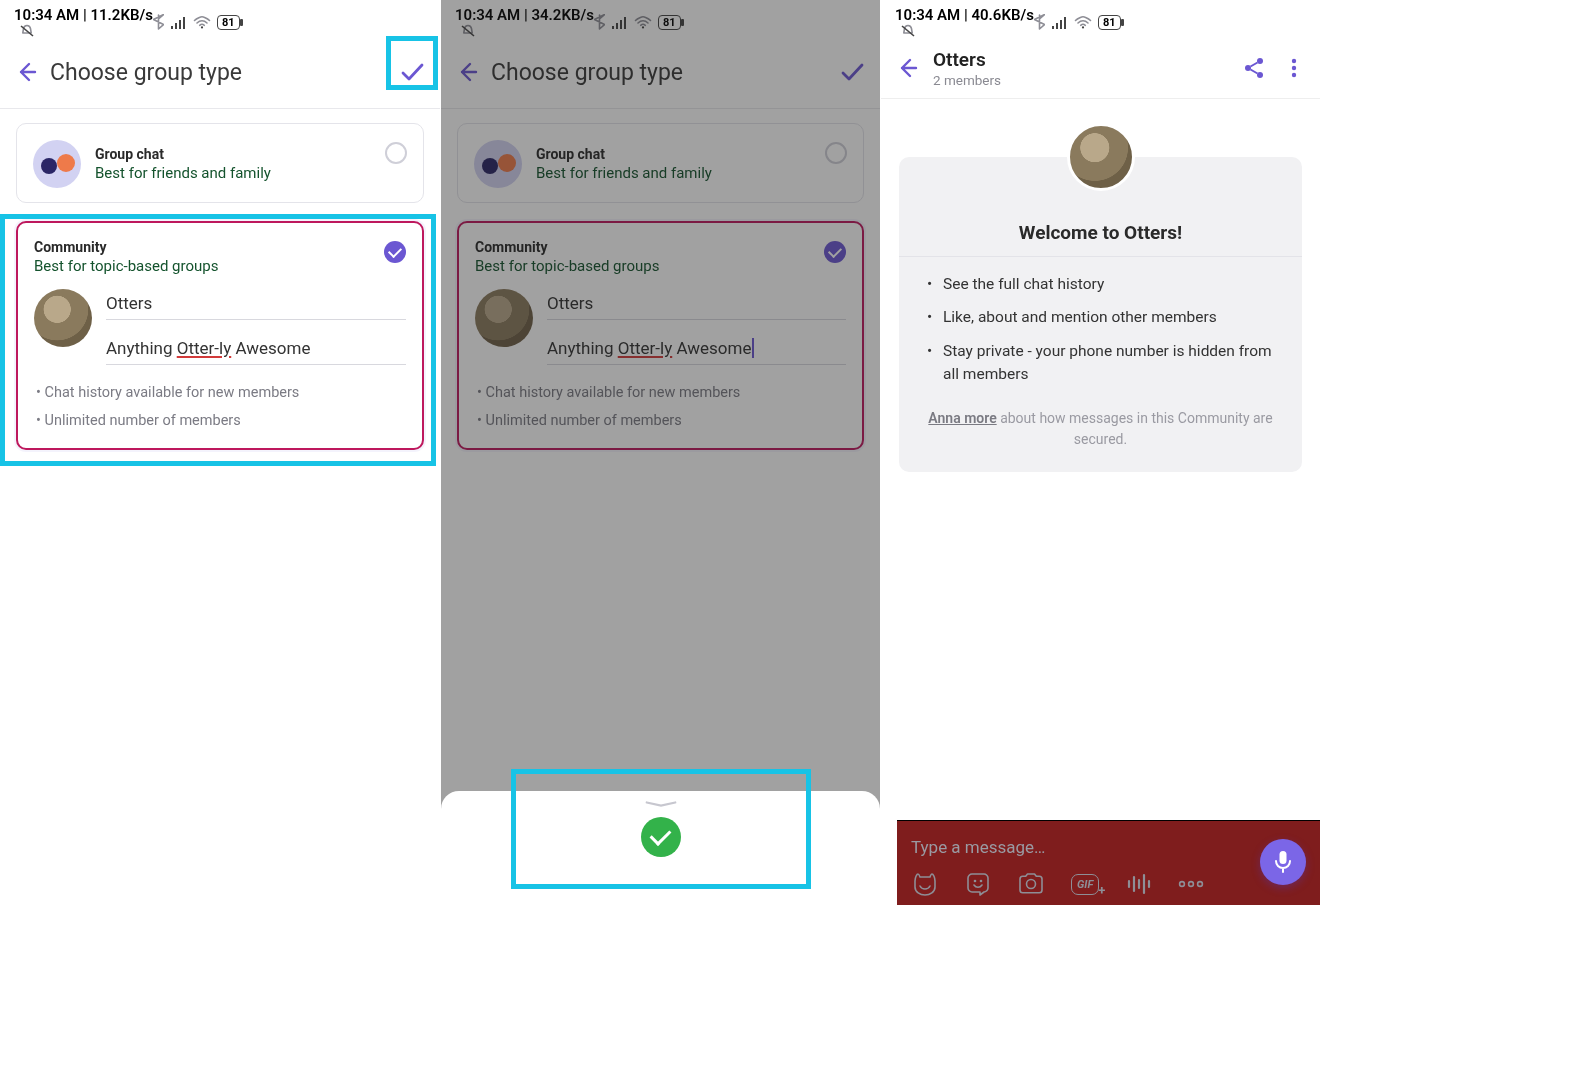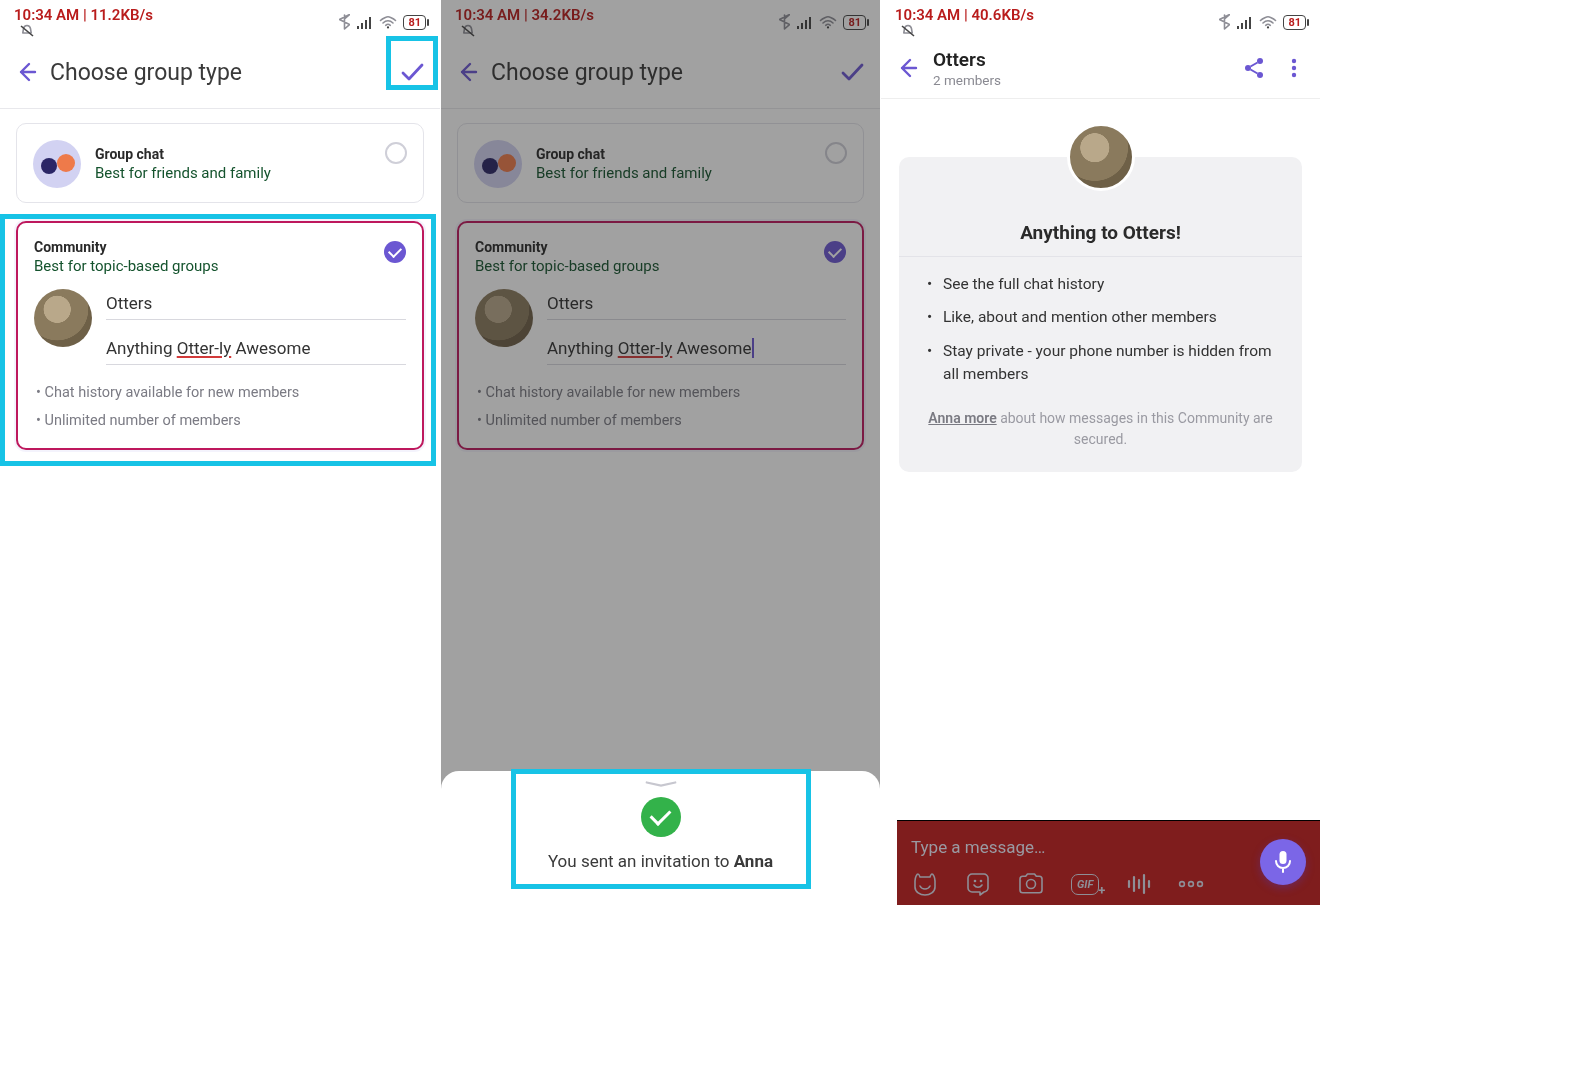--- a/index.html
+++ b/index.html
@@ -1,21 +1,21 @@
 <!DOCTYPE html>
 <html><head>
 <meta charset="utf-8">
 <style>
   * { box-sizing: border-box; margin: 0; padding: 0; }
   html, body { width: 1584px; height: 1080px; font-family: -apple-system, Roboto, "Segoe UI", sans-serif; background:#fff; }
   .row { display:flex; width:1584px; height:1080px; }
   .phone { width:440px; height:905px; background:#fff; position:relative; flex:0 0 440px; overflow:hidden; }
   .phone + .phone { border-left:1px solid rgba(0,0,0,0); }
   
-  .status { display:flex; justify-content:space-between; align-items:center; padding:6px 14px 2px 14px; font-size:15px; font-weight:600; color:#b91c1c; }
+  .status { display:flex; align-items:center; padding:6px 14px 2px 14px; font-size:15px; font-weight:600; color:#000000; }
   .status .right { display:flex; gap:6px; align-items:center; }
   .status svg { display:block; }
   
   .topbar { display:flex; align-items:center; padding:10px 6px 14px 6px; border-bottom:1px solid #e8e8ec; }
   .topbar .back { width:40px; height:40px; display:flex; align-items:center; justify-content:center; }
   .topbar .title { font-size:23px; color:#3a3a3a; flex:1; padding-left:4px; }
   .topbar .confirm { width:44px; height:44px; display:flex; align-items:center; justify-content:center; }
   
   .cards { padding:14px 16px; display:flex; flex-direction:column; gap:18px; }
   .card { border:1px solid #e4e4ea; border-radius:10px; padding:16px 16px 14px 16px; position:relative; background:#fff; }
@@ -226,23 +226,20 @@
       </div>
     </div>
 
     <div class="dim"></div>
 
     <div class="sheet">
       <svg class="grab" viewBox="0 0 42 8">
           <path d="M2 2 L21 6 L40 2" stroke="#c7c7cf" stroke-width="3" fill="none" stroke-linecap="round"></path>
         </svg>
       <div class="ok"></div>
-      <div class="msg">
-        <span>You sent an invitation to </span><b>Anna</b>
-      </div>
     </div>
 
     <div class="hl" style="left:70px; bottom:16px; width:300px; height:120px;"></div>
   </div>
 
   <div class="phone">
     <div class="status">
       <span>
         <span>10:34 AM</span>
         <span> | </span>
@@ -292,21 +289,21 @@
             <circle cx="10" cy="18" r="2.2" fill="#6b57d2"></circle>
           </svg>
       </div>
     </div>
 
     <div class="welcome-wrap">
       <div class="welcome-card">
         <div class="avatar">
             <div class="otter-av"></div>
           </div>
-        <h2>Anything to Otters!</h2>
+        <h2>Welcome to Otters!</h2>
         <hr>
         <ul>
           <li>See the full chat history</li>
           <li>Like, about and mention other members</li>
           <li>Stay private - your phone number is hidden from all members</li>
         </ul>
         <div class="foot">
           <b>Anna more</b><span> about how messages in this Community are secured.</span>
         </div>
       </div>

